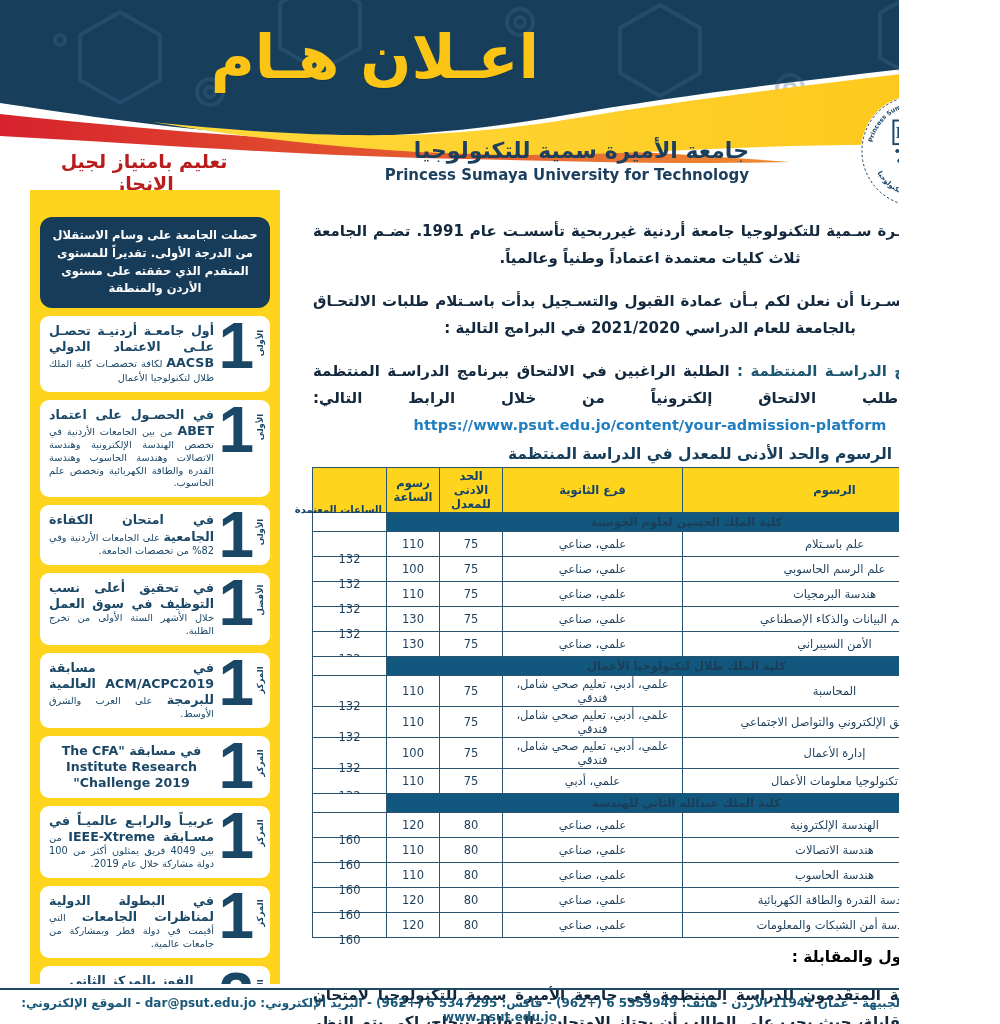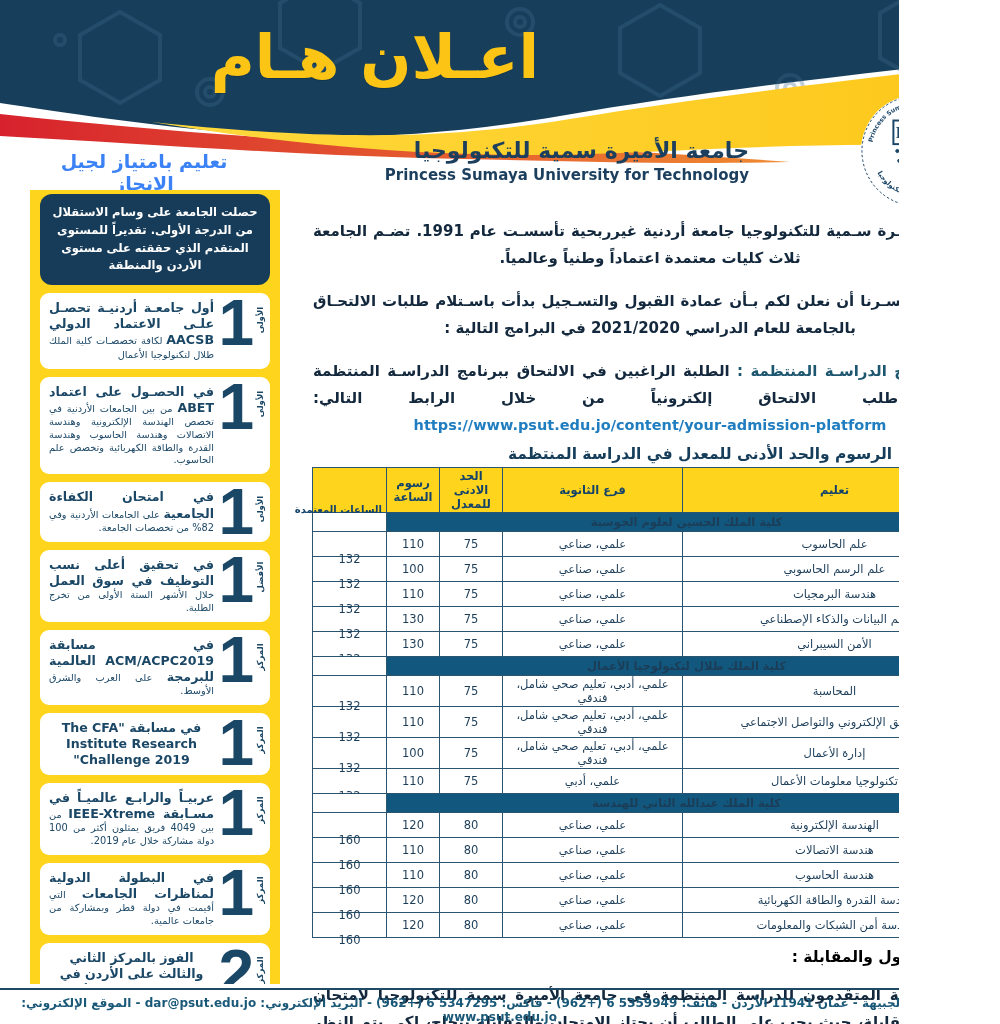--- a/index.html
+++ b/index.html
@@ -9,25 +9,25 @@
   
   .hdr-svg{position:absolute;left:0;top:0;width:1000px;height:210px;display:block;}
   .ad-title{position:absolute;left:195px;top:18px;width:360px;text-align:center;
             color:#fcc414;font-size:60px;font-weight:bold;direction:rtl;line-height:1.3;
             text-shadow:0 1px 0 rgba(0,0,0,.15);}
   .logo-wrap{position:absolute;left:858px;top:92px;width:118px;height:118px;}
   .uni-names{position:absolute;right:150px;top:138px;width:480px;text-align:right;direction:rtl;color:#1c3f5e;}
   .uni-ar{font-size:22px;font-weight:bold;line-height:1.2;}
   .uni-en{font-size:15px;font-weight:bold;direction:ltr;text-align:right;margin-top:2px;}
   .slogan{position:absolute;left:28px;top:150px;width:232px;text-align:center;direction:rtl;
-          color:#3b82f6;font-size:19px;font-weight:bold;}
+          color:#b91c1c;font-size:19px;font-weight:bold;}
 
   
   .sidebar{position:absolute;left:30px;top:190px;width:250px;height:794px;background:#ffd41c;
-           box-sizing:border-box;padding:4px 10px;display:flex;flex-direction:column;
+           box-sizing:border-box;padding:27px 10px;display:flex;flex-direction:column;
            justify-content:space-between;direction:rtl;overflow:hidden;}
   .intro-box{background:#173c59;color:#ffffff;border-radius:12px;padding:10px 8px;
              font-size:11.5px;font-weight:bold;text-align:center;line-height:1.55;}
   .badge-card{background:#ffffff;border-radius:9px;position:relative;
               padding:7px 56px 7px 9px;min-height:46px;box-sizing:border-box;}
   .badge-num{position:absolute;left:auto;right:16px;top:4px;color:#1b4766;
              font-size:64px;line-height:52px;font-weight:bold;
              font-family:"Liberation Sans","DejaVu Sans",sans-serif;}
   .badge-vlabel{position:absolute;right:-12px;top:22px;width:44px;text-align:center;
                 transform:rotate(-90deg);color:#1b4766;font-size:8.5px;font-weight:bold;}
@@ -213,36 +213,36 @@
     <table class="fees">
       <colgroup>
           <col style="width:304px">
           <col style="width:180px">
           <col style="width:63px">
           <col style="width:53px">
           <col style="width:74px">
         </colgroup>
       <thead>
         <tr>
-          <th>تعليم</th>
+          <th>الرسوم</th>
           <th>فرع الثانوية</th>
           <th>الحد الادنى للمعدل</th>
           <th>رسوم الساعة</th>
           <th>
               <div class="shift">الساعات المعتمدة</div>
             </th>
         </tr>
       </thead>
       <tbody id="fees-body">
           <tr class="sec-row">
             <td colspan="4" class="sec-label">كلية الملك الحسين لعلوم الحوسبة</td>
             <td class="sec-empty"></td>
           </tr>
           <tr>
-            <td class="c-major">علم الحاسوب</td>
+            <td class="c-major">علم باسـتلام</td>
             <td class="c-branch">علمي، صناعي</td>
             <td class="c-min">75</td>
             <td class="c-fee">110</td>
             <td class="c-hours">
               <div class="shift">132</div>
             </td>
           </tr>
           <tr>
             <td class="c-major">علم الرسم الحاسوبي</td>
             <td class="c-branch">علمي، صناعي</td>

